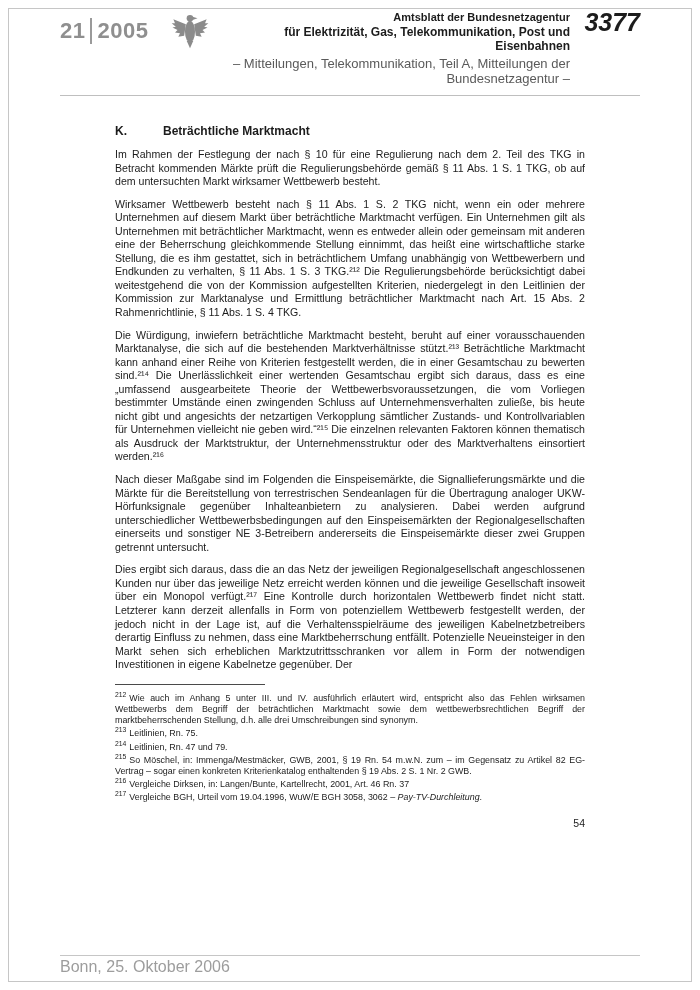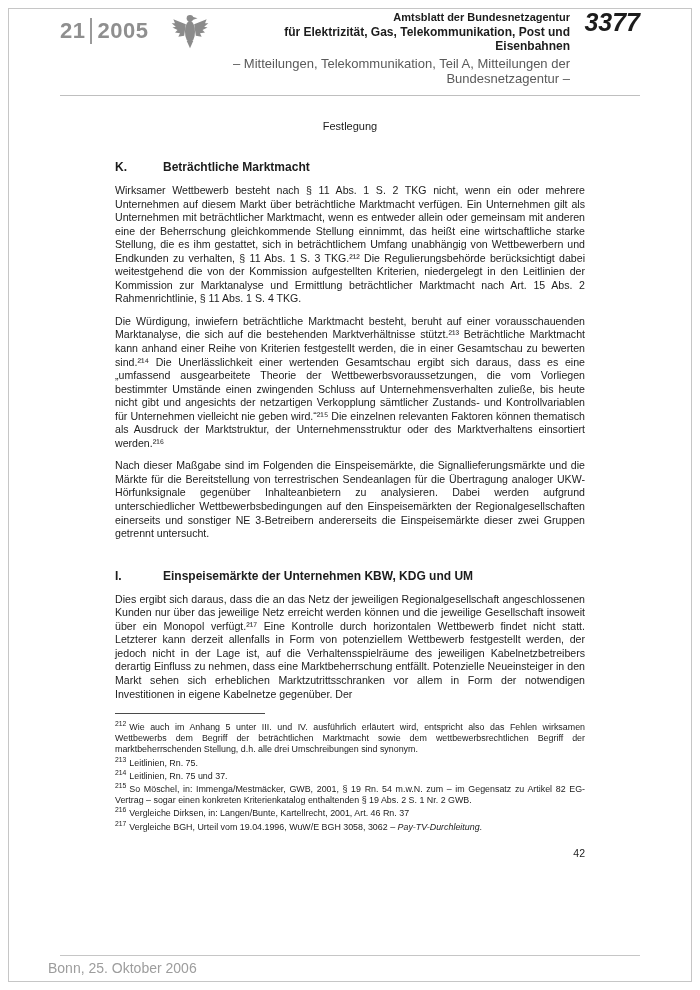--- a/index.html
+++ b/index.html
@@ -44,21 +44,21 @@
   
   .footnote-sep { width:150px; border-top:1px solid #4a4a4a; margin-top:12px; margin-bottom:6px; }
   .footnote { font-size:8.9px; line-height:1.26; text-align:justify; }
   .footnote sup { font-size:6.8px; margin-right:3px; }
   .italic { font-style:italic; }
 
   .page-num { text-align:right; font-size:10.5px; margin-top:14px; }
 
   
   .footer-rule { position:absolute; left:60px; right:60px; bottom:34px; border-top:1px solid #c6c6c6; }
-  .footer-date { position:absolute; left:48px; bottom:14px; font-size:14px; color:#9d9d9d; }
+  .footer-date { position:absolute; left:60px; bottom:14px; font-size:16px; color:#9d9d9d; }
 </style>
 </head>
 <body>
 
 <div class="page">
   <div class="frame"></div>
 
   <div class="content">
 
     <header class="header">
@@ -87,46 +87,43 @@
           <div class="ht3">– Mitteilungen, Telekommunikation, Teil A, Mitteilungen der Bundesnetzagentur –</div>
         </div>
       </div>
 
       <div class="bignum">3377</div>
     </header>
 
     <div class="header-rule"></div>
 
     <main class="bodycol">
-      <div class="doc-title">Festlegung</div>
 
       <div class="section-heading">
         <span class="sec-label">K.</span><span>Beträchtliche Marktmacht</span>
       </div>
 
+      <p class="para">Im Rahmen der Festlegung der nach § 10 für eine Regulierung nach dem 2. Teil des TKG in Betracht kommenden Märkte prüft die Regulierungsbehörde gemäß § 11 Abs. 1 S. 1 TKG, ob auf dem untersuchten Markt wirksamer Wettbewerb besteht.</p>
       <p class="para">Wirksamer Wettbewerb besteht nach § 11 Abs. 1 S. 2 TKG nicht, wenn ein oder mehrere Unternehmen auf diesem Markt über beträchtliche Marktmacht verfügen. Ein Unternehmen gilt als Unternehmen mit beträchtlicher Marktmacht, wenn es entweder allein oder gemeinsam mit anderen eine der Beherrschung gleichkommende Stellung einnimmt, das heißt eine wirtschaftliche starke Stellung, die es ihm gestattet, sich in beträchtlichem Umfang unabhängig von Wettbewerbern und Endkunden zu verhalten, § 11 Abs. 1 S. 3 TKG.²¹² Die Regulierungsbehörde berücksichtigt dabei weitestgehend die von der Kommission aufgestellten Kriterien, niedergelegt in den Leitlinien der Kommission zur Marktanalyse und Ermittlung beträchtlicher Marktmacht nach Art. 15 Abs. 2 Rahmenrichtlinie, § 11 Abs. 1 S. 4 TKG.</p>
       <p class="para">Die Würdigung, inwiefern beträchtliche Marktmacht besteht, beruht auf einer vorausschauenden Marktanalyse, die sich auf die bestehenden Marktverhältnisse stützt.²¹³ Beträchtliche Marktmacht kann anhand einer Reihe von Kriterien festgestellt werden, die in einer Gesamtschau zu bewerten sind.²¹⁴ Die Unerlässlichkeit einer wertenden Gesamtschau ergibt sich daraus, dass es eine „umfassend ausgearbeitete Theorie der Wettbewerbsvoraussetzungen, die vom Vorliegen bestimmter Umstände einen zwingenden Schluss auf Unternehmensverhalten zuließe, bis heute nicht gibt und angesichts der netzartigen Verkopplung sämtlicher Zustands- und Kontrollvariablen für Unternehmen vielleicht nie geben wird.“²¹⁵ Die einzelnen relevanten Faktoren können thematisch als Ausdruck der Marktstruktur, der Unternehmensstruktur oder des Marktverhaltens einsortiert werden.²¹⁶</p>
       <p class="para">Nach dieser Maßgabe sind im Folgenden die Einspeisemärkte, die Signallieferungsmärkte und die Märkte für die Bereitstellung von terrestrischen Sendeanlagen für die Übertragung analoger UKW-Hörfunksignale gegenüber Inhalteanbietern zu analysieren. Dabei werden aufgrund unterschiedlicher Wettbewerbsbedingungen auf den Einspeisemärkten der Regionalgesellschaften einerseits und sonstiger NE 3-Betreibern andererseits die Einspeisemärkte dieser zwei Gruppen getrennt untersucht.</p>
 
-      <div class="section-heading">
-        <span class="sec-label">I.</span><span>Einspeisemärkte der Unternehmen KBW, KDG und UM</span>
-      </div>
 
       <p class="para">Dies ergibt sich daraus, dass die an das Netz der jeweiligen Regionalgesellschaft angeschlossenen Kunden nur über das jeweilige Netz erreicht werden können und die jeweilige Gesellschaft insoweit über ein Monopol verfügt.²¹⁷ Eine Kontrolle durch horizontalen Wettbewerb findet nicht statt. Letzterer kann derzeit allenfalls in Form von potenziellem Wettbewerb festgestellt werden, der jedoch nicht in der Lage ist, auf die Verhaltensspielräume des jeweiligen Kabelnetzbetreibers derartig Einfluss zu nehmen, dass eine Marktbeherrschung entfällt. Potenzielle Neueinsteiger in den Markt sehen sich erheblichen Marktzutrittsschranken vor allem in Form der notwendigen Investitionen in eigene Kabelnetze gegenüber. Der</p>
 
       <div class="footnote-sep"></div>
 
       <div class="footnotes">
         <div class="footnote"><sup>212</sup><span>Wie auch im Anhang 5 unter III. und IV. ausführlich erläutert wird, entspricht also das Fehlen wirksamen Wettbewerbs dem Begriff der beträchtlichen Marktmacht sowie dem wettbewerbsrechtlichen Begriff der marktbeherrschenden Stellung, d.h. alle drei Umschreibungen sind synonym.</span></div>
         <div class="footnote"><sup>213</sup><span>Leitlinien, Rn. 75.</span></div>
-        <div class="footnote"><sup>214</sup><span>Leitlinien, Rn. 75 und 37.</span></div>
+        <div class="footnote"><sup>214</sup><span>Leitlinien, Rn. 47 und 79.</span></div>
         <div class="footnote"><sup>215</sup><span>So Möschel, in: Immenga/Mestmäcker, GWB, 2001, § 19 Rn. 54 m.w.N. zum – im Gegensatz zu Artikel 82 EG-Vertrag – sogar einen konkreten Kriterienkatalog enthaltenden § 19 Abs. 2 S. 1 Nr. 2 GWB.</span></div>
         <div class="footnote"><sup>216</sup><span>Vergleiche Dirksen, in: Langen/Bunte, Kartellrecht, 2001, Art. 46 Rn. 37</span></div>
         <div class="footnote"><sup>217</sup><span>Vergleiche BGH, Urteil vom 19.04.1996, WuW/E BGH 3058, 3062 – </span><span class="italic">Pay-TV-Durchleitung</span><span>.</span></div>
       </div>
 
-      <div class="page-num">42</div>
+      <div class="page-num">54</div>
     </main>
   </div>
 
   <div class="footer-rule"></div>
   <div class="footer-date">Bonn, 25. Oktober 2006</div>
 </div>
 
 </body></html>

